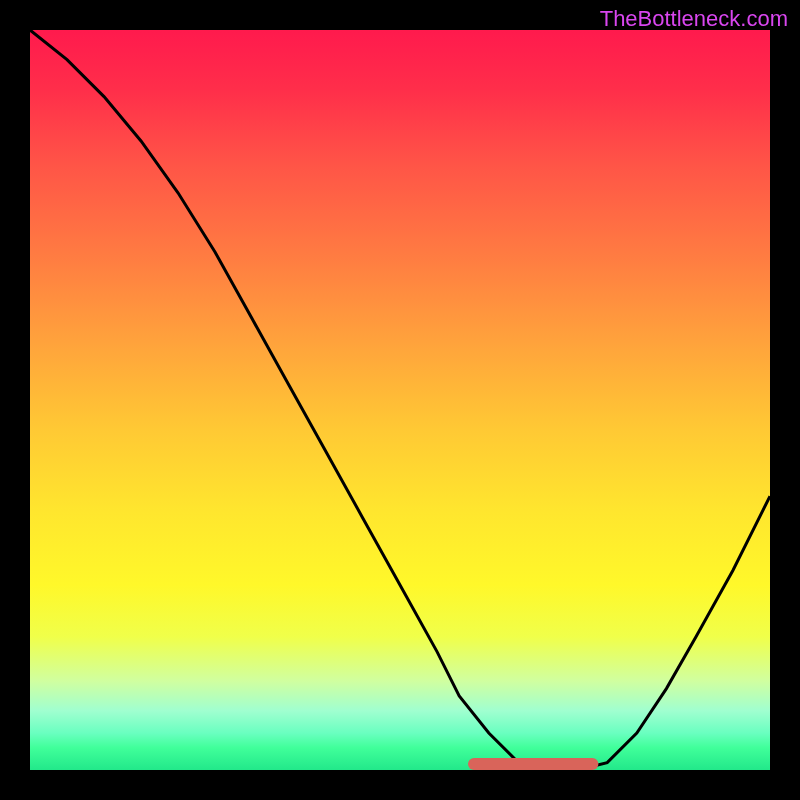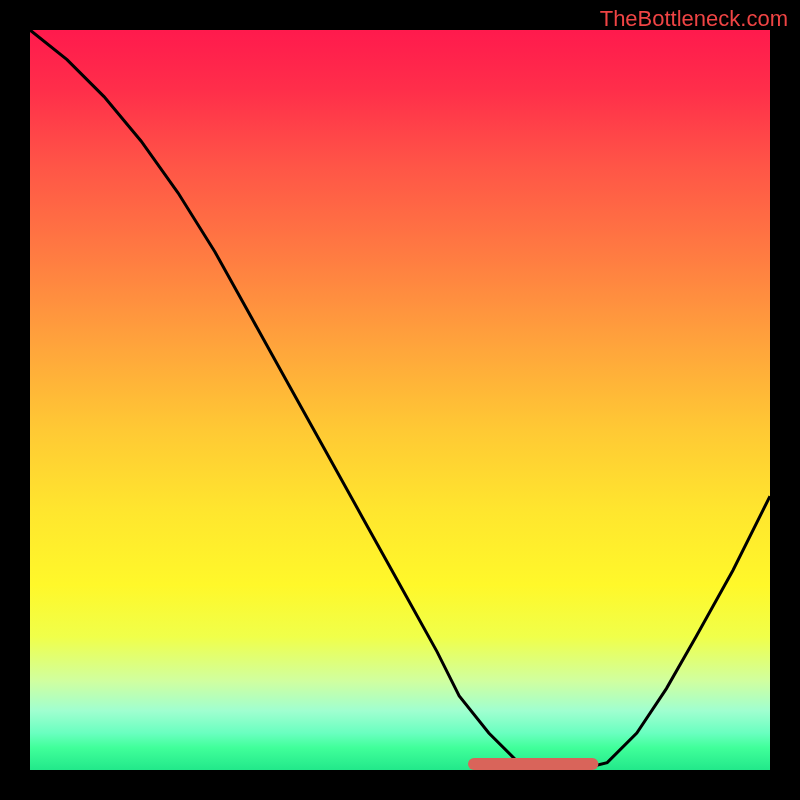--- a/index.html
+++ b/index.html
@@ -7,21 +7,21 @@
     width: 800px;
     height: 800px;
     background: #000;
     position: relative;
     font-family: Arial, sans-serif;
   }
   .watermark {
     position: absolute;
     top: 6px;
     right: 12px;
-    color: #ef4444;
+    color: #d946ef;
     font-size: 22px;
     font-weight: 500;
     z-index: 10;
   }
   .plot-area {
     position: absolute;
     left: 30px;
     top: 30px;
     width: 740px;
     height: 740px;

